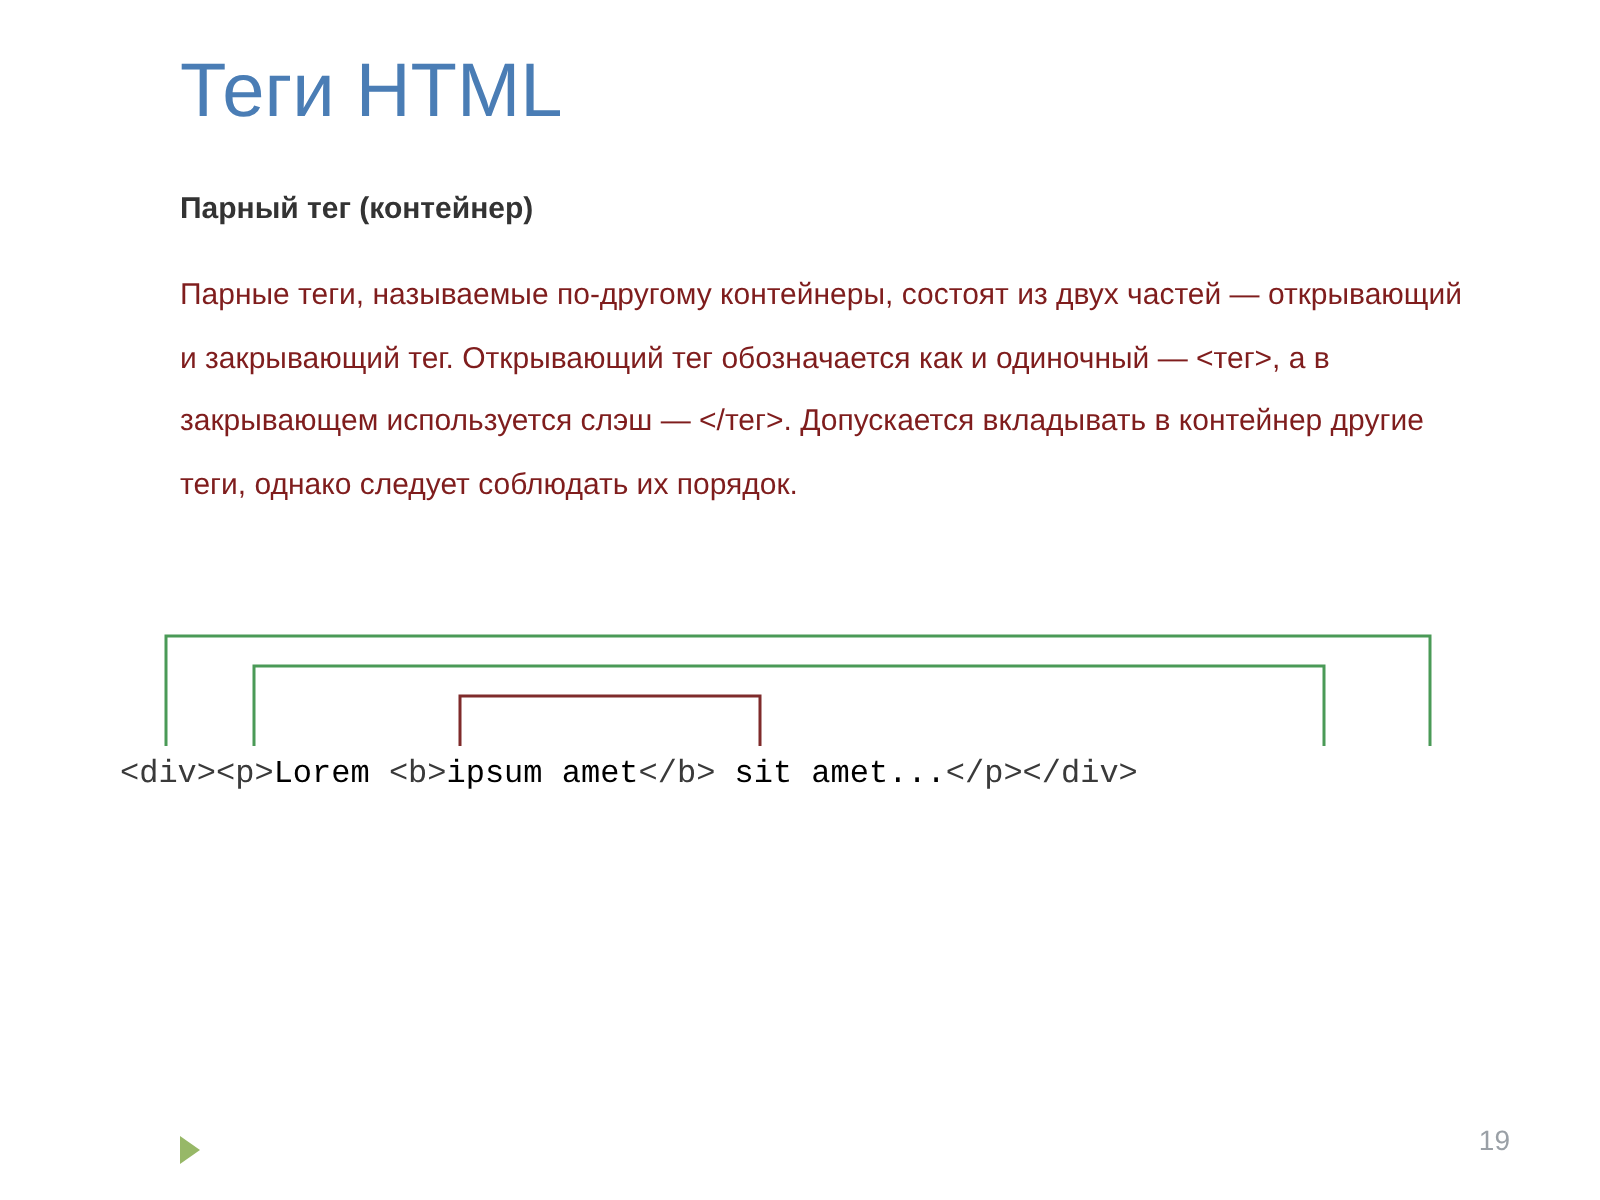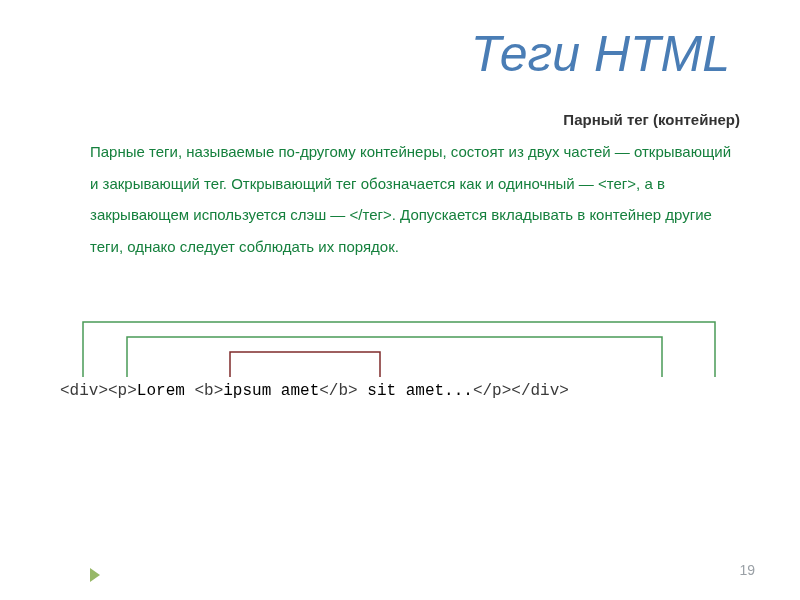--- a/index.html
+++ b/index.html
@@ -11,38 +11,35 @@
     position: relative;
     overflow: hidden;
   }
   .slide {
     width: 100%;
     height: 100%;
     padding: 25px 60px 30px 90px;
     position: relative;
   }
   .title {
-    text-align: right;
-    font-size: 50px;
+    font-size: 38px;
     font-weight: 400;
     color: #4a7db5;
     margin-bottom: 28px;
     padding-right: 10px;
-    font-style: italic;
   }
   .subtitle {
     font-size: 15px;
     font-weight: bold;
     color: #333;
-    margin-bottom: 8px;
-    text-align: right;
+    margin-bottom: 19px;
   }
   .body-text {
     font-size: 15px;
-    color: #15803d;
+    color: #7f1d1d;
     line-height: 2.1;
     margin-bottom: 50px;
   }
   .diagram {
     position: relative;
     height: 120px;
     margin-left: -30px;
     margin-right: -10px;
   }
   .code-line {

